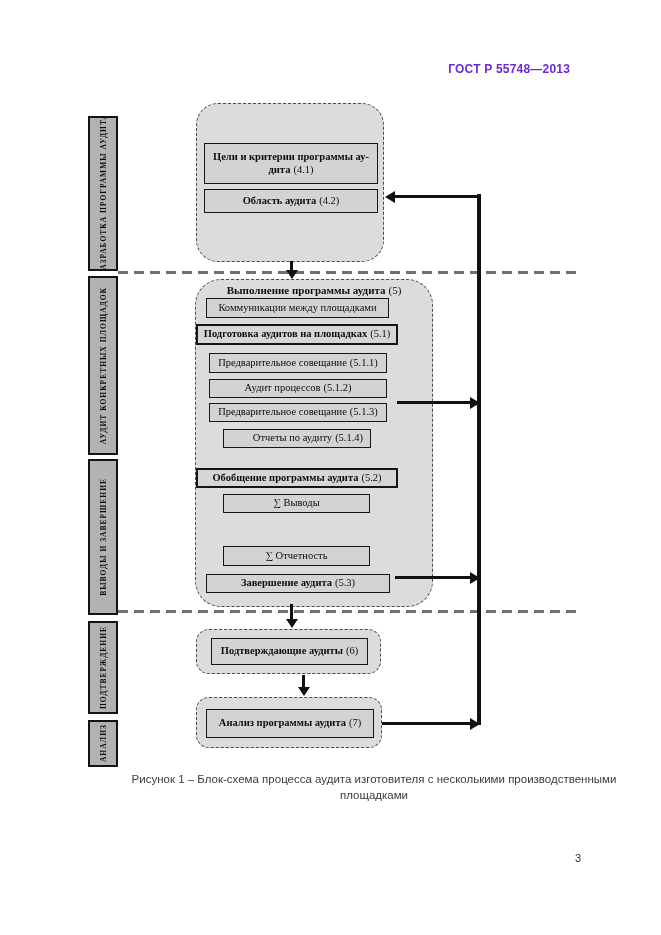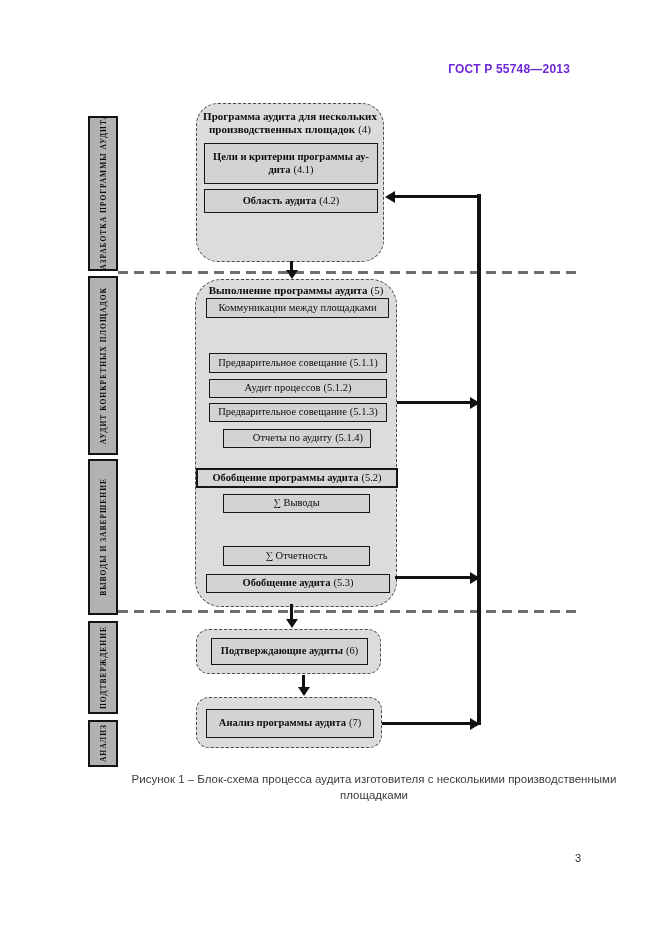--- a/index.html
+++ b/index.html
@@ -97,37 +97,37 @@
   <span>АНАЛИЗ</span>
 </div>
 
 <div class="vline" style="left:477px;top:194px;height:531px;"></div>
 <div class="hline head-left" style="left:395px;top:195px;width:86px;"></div>
 <div class="hline head-right" style="left:397px;top:401px;width:73px;"></div>
 <div class="hline head-right" style="left:395px;top:576px;width:75px;"></div>
 <div class="hline head-right" style="left:382px;top:722px;width:88px;"></div>
 
 <div class="group" style="left:196px;top:103px;width:188px;height:159px;border-radius:22px;">
-  <div class="gtitle" style="top:6px;">
-    <span>Программа аудита для нескольких производственных площадок</span><span class="num">(4)</span>
-  </div>
   <div class="node bold" style="left:7px;top:39px;width:174px;height:41px;">
     <div class="txt"><span>Цели и критерии программы ау-дита</span><span class="num">(4.1)</span></div>
   </div>
   <div class="node bold" style="left:7px;top:85px;width:174px;height:24px;">
     <div class="txt"><span>Область аудита</span><span class="num">(4.2)</span></div>
   </div>
 </div>
 
-<div class="group" style="left:195px;top:279px;width:202px;height:328px;border-radius:26px;">
+<div class="group" style="left:195px;top:279px;width:238px;height:328px;border-radius:26px;">
   <div class="gtitle" style="top:4px;">
     <span>Выполнение программы аудита</span><span class="num">(5)</span>
   </div>
   <div class="node" style="left:10px;top:18px;width:183px;height:20px;">
     <div class="txt"><span>Коммуникации между площадками</span></div>
+  </div>
+  <div class="node bold wide" style="left:0;top:44px;width:202px;height:21px;">
+    <div class="txt"><span>Подготовка аудитов на площадках</span><span class="num">(5.1)</span></div>
   </div>
   <div class="node" style="left:13px;top:73px;width:178px;height:20px;">
     <div class="txt"><span>Предварительное совещание</span><span class="num">(5.1.1)</span></div>
   </div>
   <div class="node" style="left:13px;top:99px;width:178px;height:19px;">
     <div class="txt"><span>Аудит процессов</span><span class="num">(5.1.2)</span></div>
   </div>
   <div class="node" style="left:13px;top:123px;width:178px;height:19px;">
     <div class="txt"><span>Предварительное совещание</span><span class="num">(5.1.3)</span></div>
   </div>
@@ -137,21 +137,21 @@
   <div class="node bold wide" style="left:0;top:188px;width:202px;height:20px;">
     <div class="txt"><span>Обобщение программы аудита</span><span class="num">(5.2)</span></div>
   </div>
   <div class="node" style="left:27px;top:214px;width:147px;height:19px;">
     <div class="txt"><span>∑ Выводы</span></div>
   </div>
   <div class="node" style="left:27px;top:266px;width:147px;height:20px;">
     <div class="txt"><span>∑ Отчетность</span></div>
   </div>
   <div class="node bold" style="left:10px;top:294px;width:184px;height:19px;">
-    <div class="txt"><span>Обобщение аудита</span><span class="num">(5.3)</span></div>
+    <div class="txt"><span>Завершение аудита</span><span class="num">(5.3)</span></div>
   </div>
 </div>
 
 <div class="group" style="left:196px;top:629px;width:185px;height:45px;border-radius:13px;">
   <div class="node bold" style="left:14px;top:8px;width:157px;height:27px;">
     <div class="txt"><span>Подтверждающие аудиты</span><span class="num">(6)</span></div>
   </div>
 </div>
 
 <div class="group" style="left:196px;top:697px;width:186px;height:51px;border-radius:13px;">

